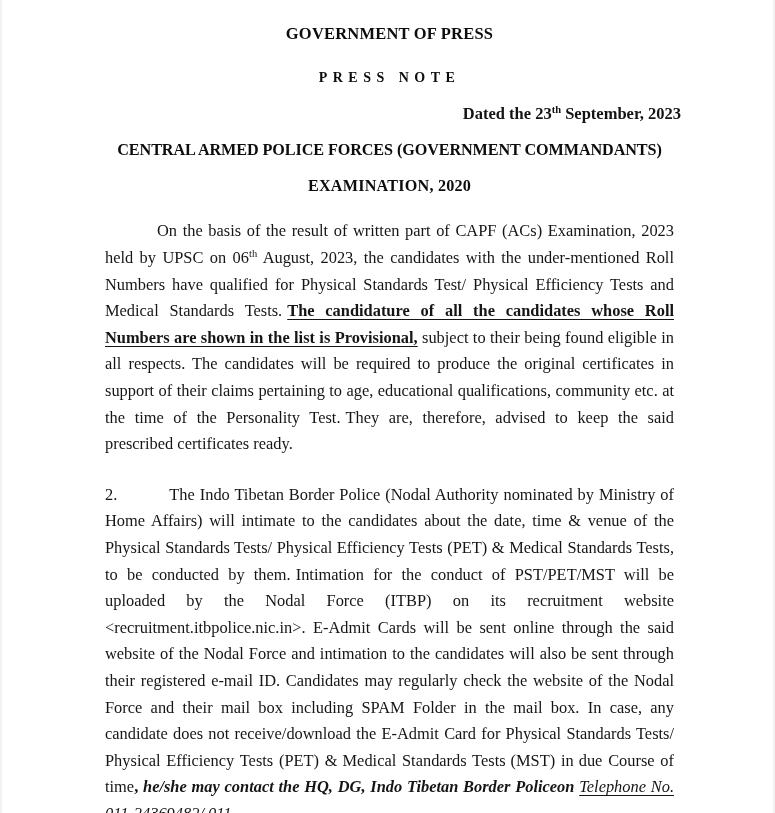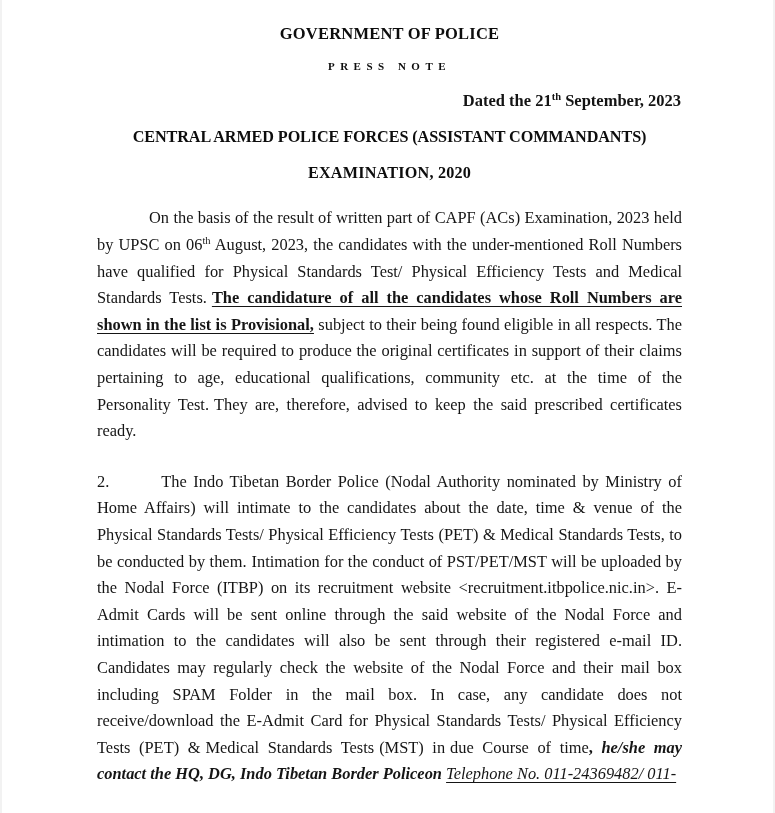--- a/index.html
+++ b/index.html
@@ -40,23 +40,23 @@
     font-weight: bold;
     font-size: 16.5px;
     line-height: 1;
     color: #0d0d0d;
     letter-spacing: 0.2px;
   }
   #govt-of-india {
     margin-top: 26px;
   }
   #press-note {
-    margin-top: 18px;
+    margin-top: 28px;
     letter-spacing: 5.5px;
-    font-size: 11px;
+    font-size: 14px;
   }
   #dated-line {
     text-align: right;
     font-weight: bold;
     font-size: 16.5px;
     margin-top: 21px;
     line-height: 1;
     padding-right: 1px;
   }
   #dated-line sup {
@@ -74,21 +74,21 @@
     font-size: 16.2px;
   }
 
   
   .para {
     text-align: justify;
     text-justify: inter-word;
     font-size: 16.4px;
     line-height: 26.6px;
     color: #151515;
-    margin: 0;
+    margin: 8px;
   }
   #para-1 {
     margin-top: 24px;
     text-indent: 52px;
   }
   #para-2 {
     margin-top: 24px;
   }
   .para sup {
     font-size: 10.5px;
@@ -121,29 +121,29 @@
     display: inline-block;
     width: 5px;
   }
 </style>
 </head>
 <body>
 
 <div id="page">
   <div id="content">
 
-    <div class="hd" id="govt-of-india">GOVERNMENT OF POLICE</div>
+    <div class="hd" id="govt-of-india">GOVERNMENT OF PRESS</div>
 
     <div class="hd" id="press-note">PRESS NOTE</div>
 
     <div id="dated-line">
-      <span>Dated the 21</span><sup>th</sup><span> September, 2023</span>
+      <span>Dated the 23</span><sup>th</sup><span> September, 2023</span>
     </div>
 
-    <div class="hd" id="exam-title-1">CENTRAL ARMED POLICE FORCES (ASSISTANT COMMANDANTS)</div>
+    <div class="hd" id="exam-title-1">CENTRAL ARMED POLICE FORCES (GOVERNMENT COMMANDANTS)</div>
 
     <div class="hd" id="exam-title-2">EXAMINATION, 2020</div>
 
     <p class="para" id="para-1"><span>On the basis of the result of written part of CAPF (ACs) Examination, 2023 held by UPSC on 06</span><sup>th</sup><span> August, 2023, the candidates with the under-mentioned Roll Numbers have qualified for Physical Standards Test/ Physical Efficiency Tests and Medical Standards Tests.</span><span class="sp"></span><span class="b-u">The candidature of all the candidates whose Roll Numbers are shown in the list is Provisional,</span><span> subject to their being found eligible in all respects. The candidates will be required to produce the original certificates in support of their claims pertaining to age, educational qualifications, community etc. at the time of the Personality Test.</span><span class="sp"></span><span>They are, therefore, advised to keep the said prescribed certificates ready.</span></p>
 
     <p class="para" id="para-2"><span>2.</span><span class="tab-gap"></span><span>The Indo Tibetan Border Police (Nodal Authority nominated by Ministry of Home Affairs) will intimate to the candidates about the date, time &amp; venue of the Physical Standards Tests/ Physical Efficiency Tests (PET) &amp; Medical Standards Tests, to be conducted by them.</span><span class="sp"></span><span>Intimation for the conduct of PST/PET/MST will be uploaded by the Nodal Force (ITBP) on its recruitment website &lt;recruitment.itbpolice.nic.in&gt;. E-Admit Cards will be sent online through the said website of the Nodal Force and intimation to the candidates will also be sent through their registered e-mail ID. Candidates may regularly check the website of the Nodal Force and their mail box including SPAM Folder in the mail box. In case, any candidate does not receive/download the E-Admit Card for Physical Standards Tests/ Physical Efficiency Tests (PET) &amp;</span><span class="sp"></span><span>Medical Standards Tests</span><span class="sp"></span><span>(MST) in</span><span class="sp"></span><span>due Course of time</span><span class="b">,</span> <span class="bi">he/she may contact the HQ, DG, Indo Tibetan Border Policeon</span> <span class="bi-u">Telephone No. 011-24369482/ 011-</span></p>
 
   </div>
 </div>
 

